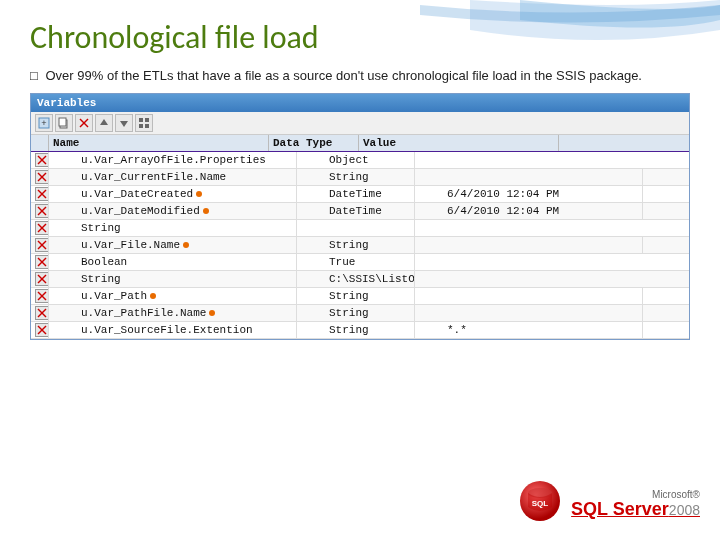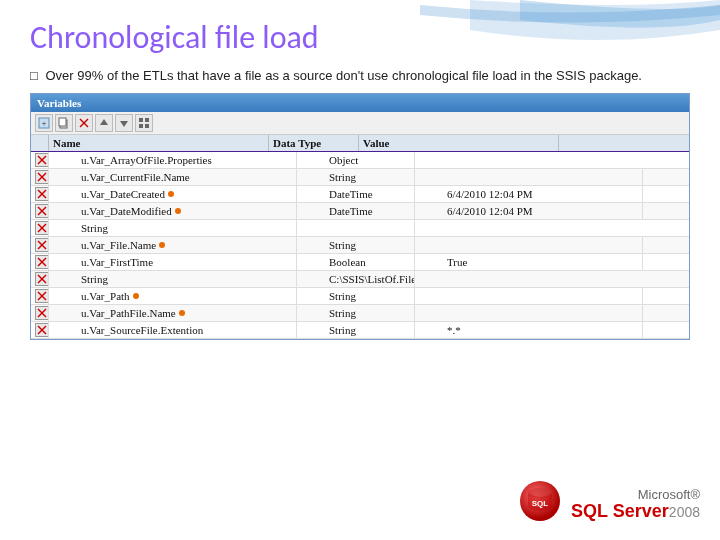--- a/index.html
+++ b/index.html
@@ -26,42 +26,42 @@
 
     .content {
       position: relative;
       z-index: 1;
       padding: 18px 30px 10px 30px;
     }
 
     .page-title {
       font-size: 32px;
       font-weight: normal;
-      color: #8b5cf6;
+      color: #4d7c0f;
       margin-bottom: 10px;
       font-family: 'Calibri', Arial, sans-serif;
     }
 
     .subtitle {
       font-size: 13px;
       color: #222;
       margin-bottom: 8px;
       line-height: 1.4;
     }
 
     .subtitle .bullet {
       margin-right: 4px;
     }
 
     
     .variables-panel {
       border: 1px solid #7a9cc9;
       background: #c2410c;
       font-size: 11px;
-      font-family: Liberation Serif, serif;
+      font-family: Liberation Mono, monospace;
     }
 
     .variables-title-bar {
       background: linear-gradient(to bottom, #5b9bd5, #3a7bbf);
       color: white;
       padding: 3px 6px;
       font-size: 11px;
       font-weight: bold;
       display: flex;
       align-items: center;
@@ -309,21 +309,20 @@
         </div>
         <div class="table-row">
           <div class="table-cell">
             <div class="row-icon">
               <svg width="10" height="10" viewBox="0 0 10 10">
                 <line x1="1" y1="1" x2="9" y2="9" stroke="#c00" stroke-width="1.5"></line>
                 <line x1="9" y1="1" x2="1" y2="9" stroke="#c00" stroke-width="1.5"></line>
               </svg>
             </div>
           </div>
-          <div class="table-cell">u.Var_FirstTime</div>
           <div class="table-cell">Boolean</div>
           <div class="table-cell">True</div>
         </div>
         <div class="table-row">
           <div class="table-cell">
             <div class="row-icon">
               <svg width="10" height="10" viewBox="0 0 10 10">
                 <line x1="1" y1="1" x2="9" y2="9" stroke="#c00" stroke-width="1.5"></line>
                 <line x1="9" y1="1" x2="1" y2="9" stroke="#c00" stroke-width="1.5"></line>
               </svg>
@@ -385,19 +384,19 @@
             <stop offset="100%" stop-color="#aa0000"></stop>
           </radialGradient>
         </defs>
         <ellipse cx="22" cy="22" rx="20" ry="20" fill="url(#rg1)"></ellipse>
         <ellipse cx="22" cy="14" rx="12" ry="5" fill="#cc3333" opacity="0.6"></ellipse>
         <path d="M 10 14 Q 22 22 34 14 L 34 28 Q 22 36 10 28 Z" fill="#bb0000" opacity="0.4"></path>
         <text x="22" y="27" text-anchor="middle" font-size="8" fill="white" font-weight="bold">SQL</text>
       </svg>
     </div>
     <div>
-      <div style="font-size:13px; color:#666;">Microsoft®</div>
-      <div style="font-size:18px; font-weight:bold; color:#cc0000; font-family:'Trebuchet MS',Arial; line-height:1;">
+      <div style="font-size:10px; color:#666;">Microsoft®</div>
+      <div style="font-size:18px; font-weight:bold; color:#cc0000; font-family:'Trebuchet MS',Arial; line-height:1;text-decoration:underline;">
         <span>SQL Server</span><span style="color:#888; font-weight:normal; font-size:14px;">2008</span>
       </div>
     </div>
   </div>
 </div>
 
 </body></html>

